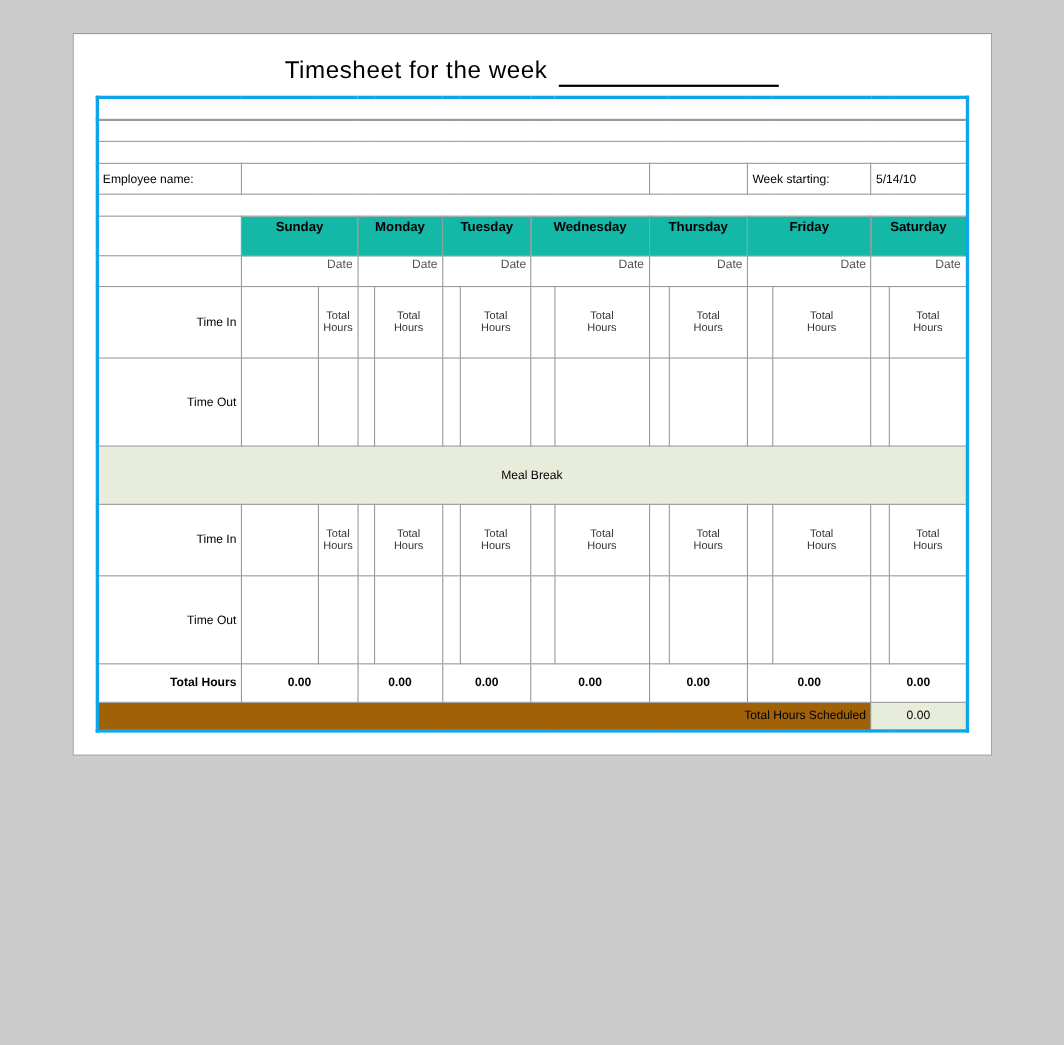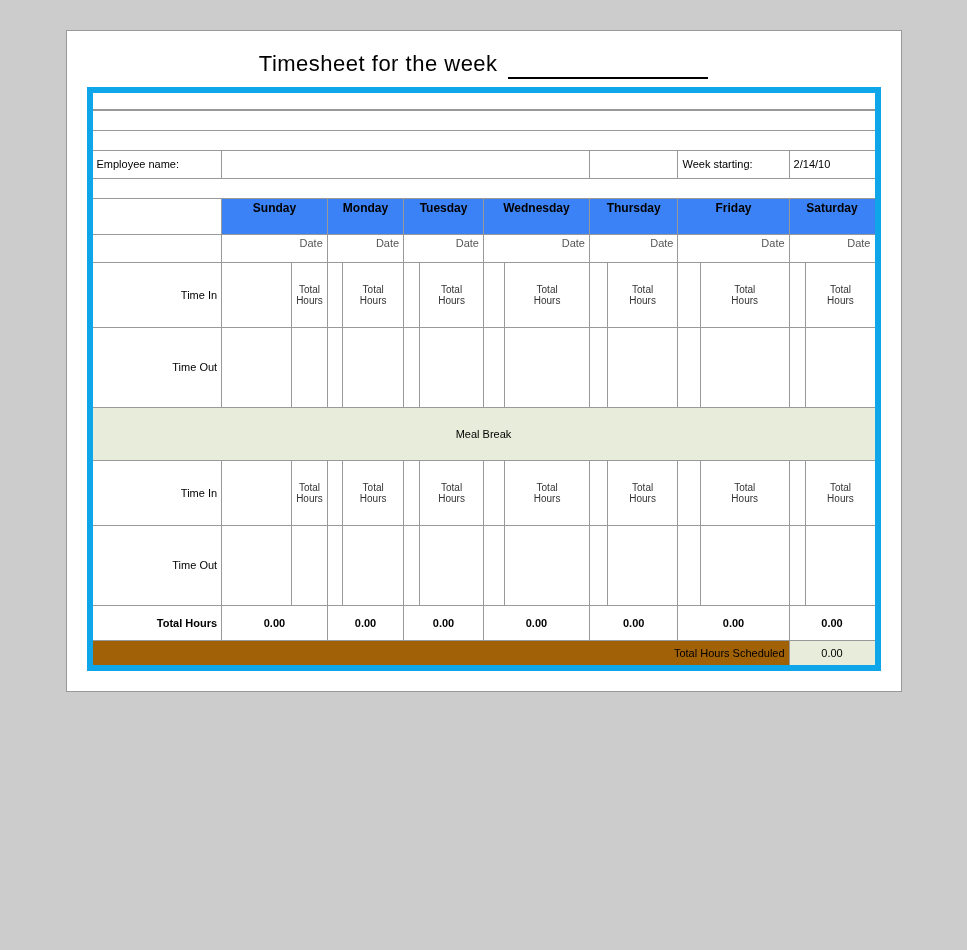--- a/index.html
+++ b/index.html
@@ -30,29 +30,29 @@
     .title-underline {
       display: inline-block;
       width: 200px;
       border-bottom: 2px solid #000;
       margin-left: 4px;
       vertical-align: middle;
     }
     .main-table {
       width: 100%;
       border-collapse: collapse;
-      border: 6px solid #0ea5e9;
+      border: 3px solid #0ea5e9;
     }
     .main-table td, .main-table th {
       border: 1px solid #999;
       padding: 2px 4px;
       vertical-align: top;
     }
     .day-header {
-      background-color: #3b82f6;
+      background-color: #14b8a6;
       text-align: center;
       font-weight: bold;
       font-size: 12px;
       padding: 6px 2px;
     }
     .date-cell {
       text-align: right;
       font-size: 11px;
       padding: 4px 2px;
       color: #555;
@@ -132,21 +132,21 @@
     </tr>
     <tr class="top-blank-rows">
       <td colspan="18" style="height:20px;"></td>
     </tr>
 
     <tr class="emp-row">
       <td colspan="2" class="label-cell">Employee name:</td>
       <td colspan="8" style="height:28px;"></td>
       <td colspan="2" style="border:none; height:28px;"></td>
       <td colspan="2" class="label-cell">Week starting:</td>
-      <td colspan="4" class="label-cell">2/14/10</td>
+      <td colspan="4" class="label-cell">5/14/10</td>
     </tr>
 
     <tr>
       <td colspan="18" style="height:20px;"></td>
     </tr>
 
     <tr>
       <td colspan="2" style="border:1px solid #999; height:36px;"></td>
 
       <td colspan="2" class="day-header">Sunday</td>

